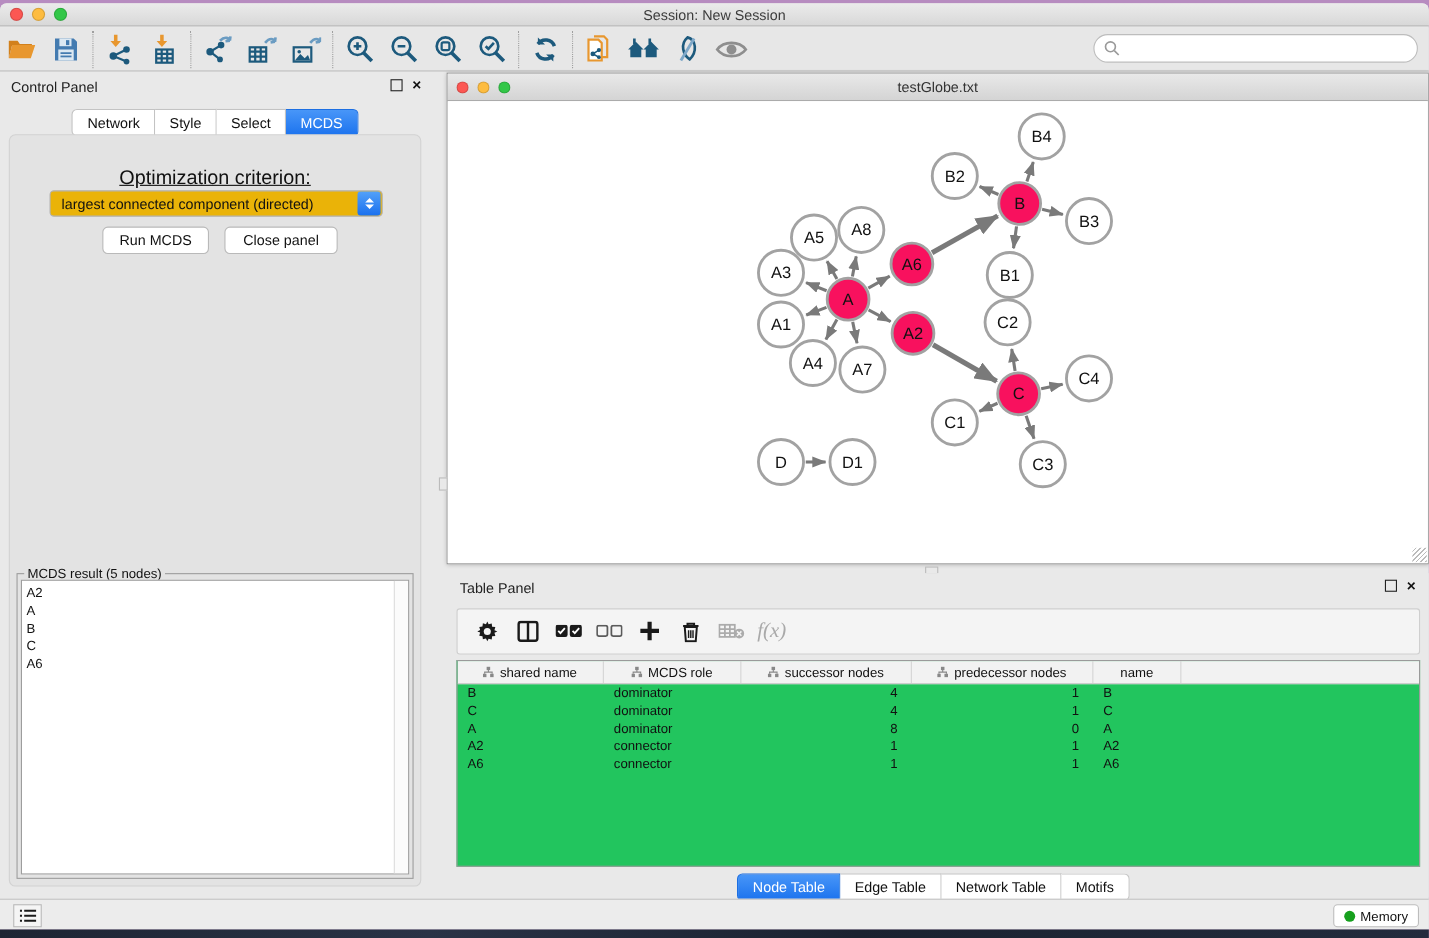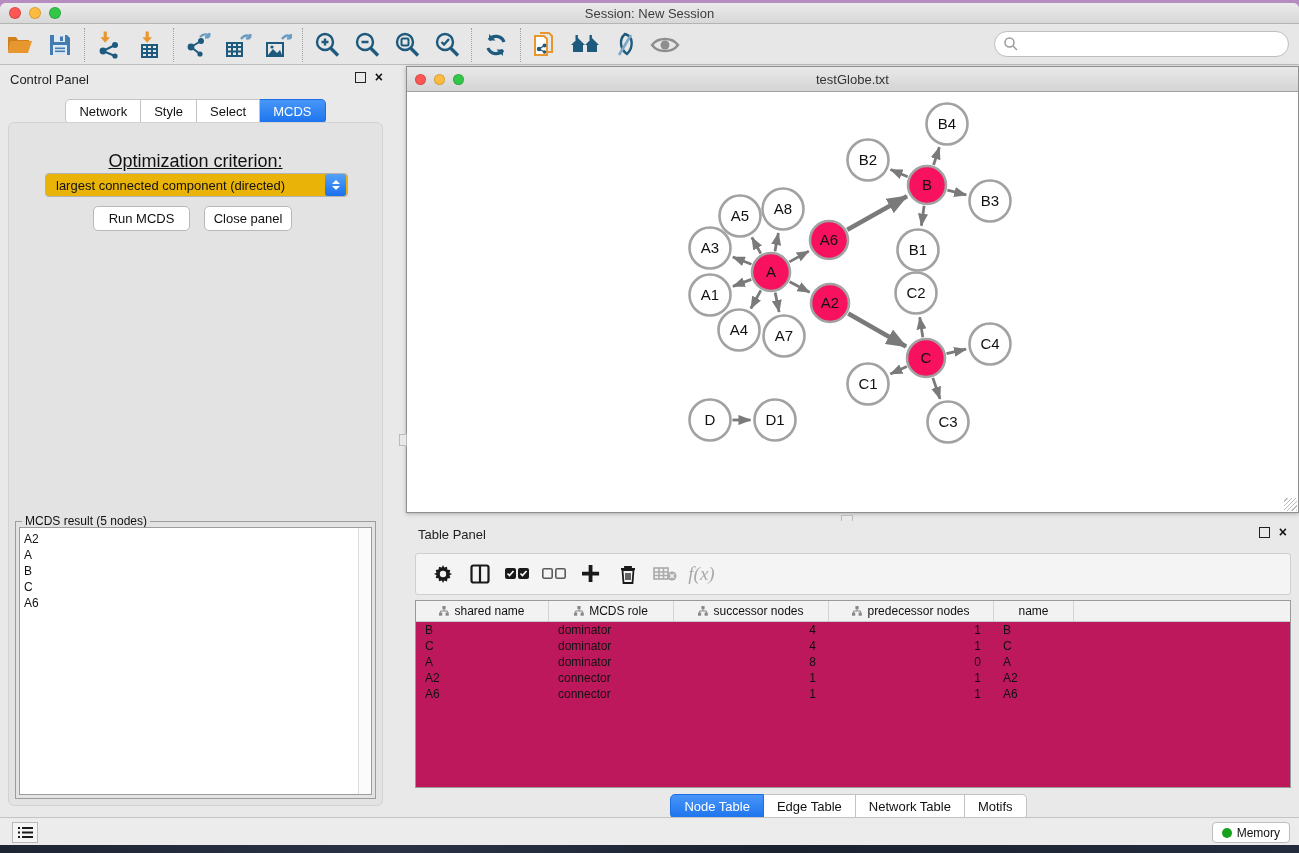--- a/index.html
+++ b/index.html
@@ -46,21 +46,21 @@
     border:1px solid #b3b3b3; border-radius:4px; display:flex; align-items:center; }
   #criterion-select .val { flex:1; font-size:13px; color:#111; padding-left:10px; white-space:nowrap; }
   #criterion-select .stepper { width:21px; height:22px; border-radius:3px; margin-right:1px;
     background:linear-gradient(#53a1f9,#1a70ee); display:flex; flex-direction:column; align-items:center; justify-content:center; }
   .chev { width:0; height:0; border-left:4px solid transparent; border-right:4px solid transparent; }
   .chev.up { border-bottom:4px solid #fff; margin-bottom:2px; }
   .chev.down { border-top:4px solid #fff; }
   .cp-btn { position:absolute; top:83px; height:25px; background:#ffffff; border:1px solid #b9b9b9;
     border-radius:5px; font-size:13px; color:#111; display:flex; align-items:center; justify-content:center; }
   #run-btn { left:84px; width:97px; }
-  #close-btn { left:195px; width:88px; }
+  #close-btn { left:195px; width:103px; }
 
   #result-box { position:absolute; left:6px; top:398px; width:361px; height:278px; border:1px solid #9d9d9d; }
   #result-title { position:absolute; left:6px; top:-8px; background:#e3e3e3; font-size:12px; color:#111; padding:0 3px; }
   #result-list { position:absolute; left:3px; top:5px; width:353px; height:268px; background:#ffffff;
     border:1px solid #9d9d9d; font-size:12px; color:#111; padding:3px 0 0 4px; overflow:hidden; }
   #result-list .row { line-height:16px; }
   #result-scroll { position:absolute; right:0; top:0; width:13px; height:100%; background:#fbfbfb; border-left:1px solid #ddd; }
 
   
   #net-window { position:absolute; left:406px; top:63px; width:893px; height:447px; background:#ffffff;
@@ -80,21 +80,21 @@
   
   #table-panel { position:absolute; left:398px; top:518px; width:901px; height:295px; background:#e9e9e9; }
   #tp-header { position:absolute; left:0; top:0; width:100%; height:26px; display:flex; align-items:center; }
   #tp-header .tp-title { font-size:13px; color:#222; margin-left:20px; }
   #tp-header .panel-wctl { right:12px; }
   #tp-toolbar { position:absolute; left:17px; top:32px; width:876px; height:42px; background:#f4f4f4;
     border:1px solid #cfcfcf; border-radius:3px; display:flex; align-items:center; padding-left:8px; }
   .tpt-btn { width:37px; height:36px; display:flex; align-items:center; justify-content:center; }
   .fx { font-family:"Liberation Serif","DejaVu Serif",serif; font-style:italic; font-size:19px; color:#a9a9a9; }
 
-  #data-table { position:absolute; left:17px; top:79px; width:876px; height:188px; background:#be185d;
+  #data-table { position:absolute; left:17px; top:79px; width:876px; height:188px; background:#22c55e;
     border:1px solid #9a9a9a; overflow:hidden; }
   #dt-head { display:flex; height:21px; background:#f2f2f2; border-bottom:1px solid #c9c9c9; }
   .dt-hcell { display:flex; align-items:center; justify-content:center; gap:5px; border-right:1px solid #d4d4d4;
     font-size:12px; color:#111; }
   .dt-row { display:flex; height:16px; }
   .dt-cell { font-size:12px; color:#111; line-height:16px; white-space:nowrap; }
   .dt-cell.l { text-align:left; padding-left:9px; }
   .dt-cell.r { text-align:right; padding-right:13px; }
 
   #tp-tabs { position:absolute; left:0; top:273px; width:100%; display:flex; justify-content:center; }

